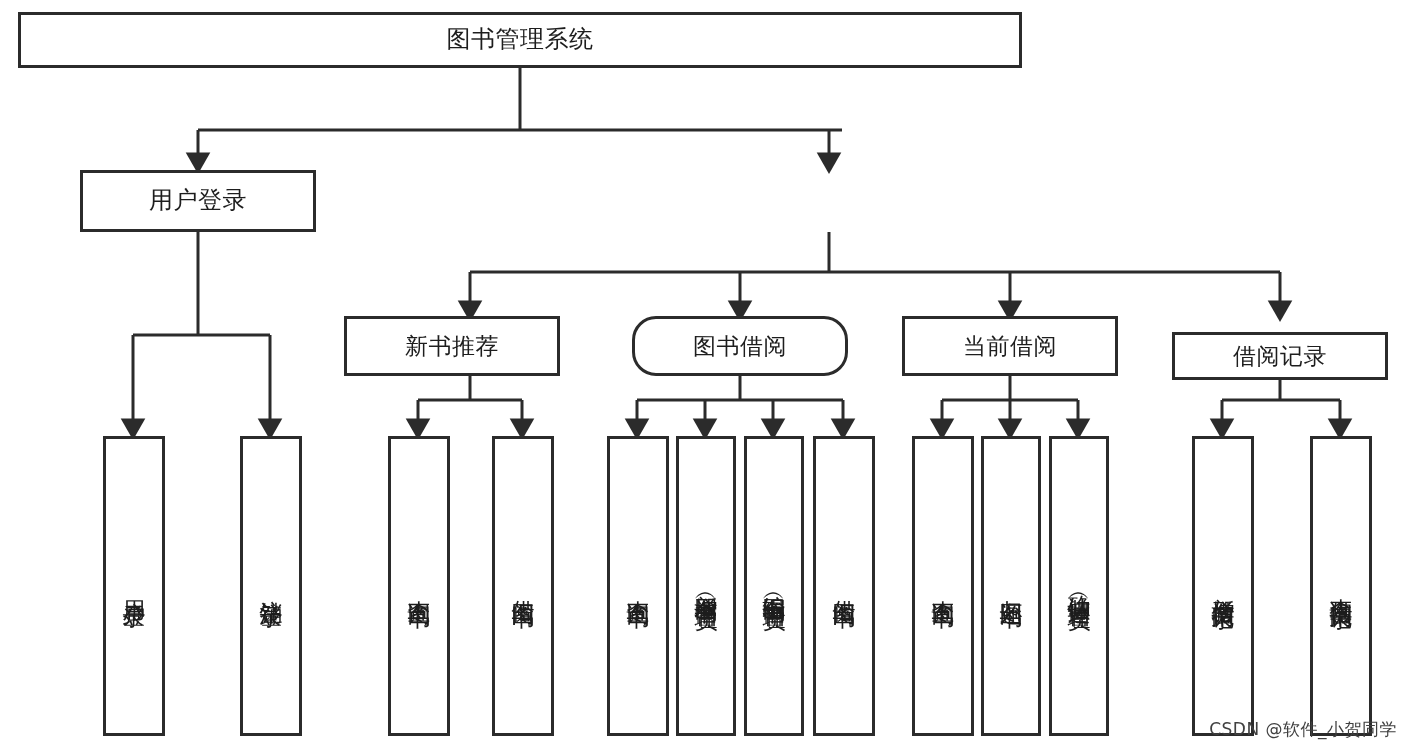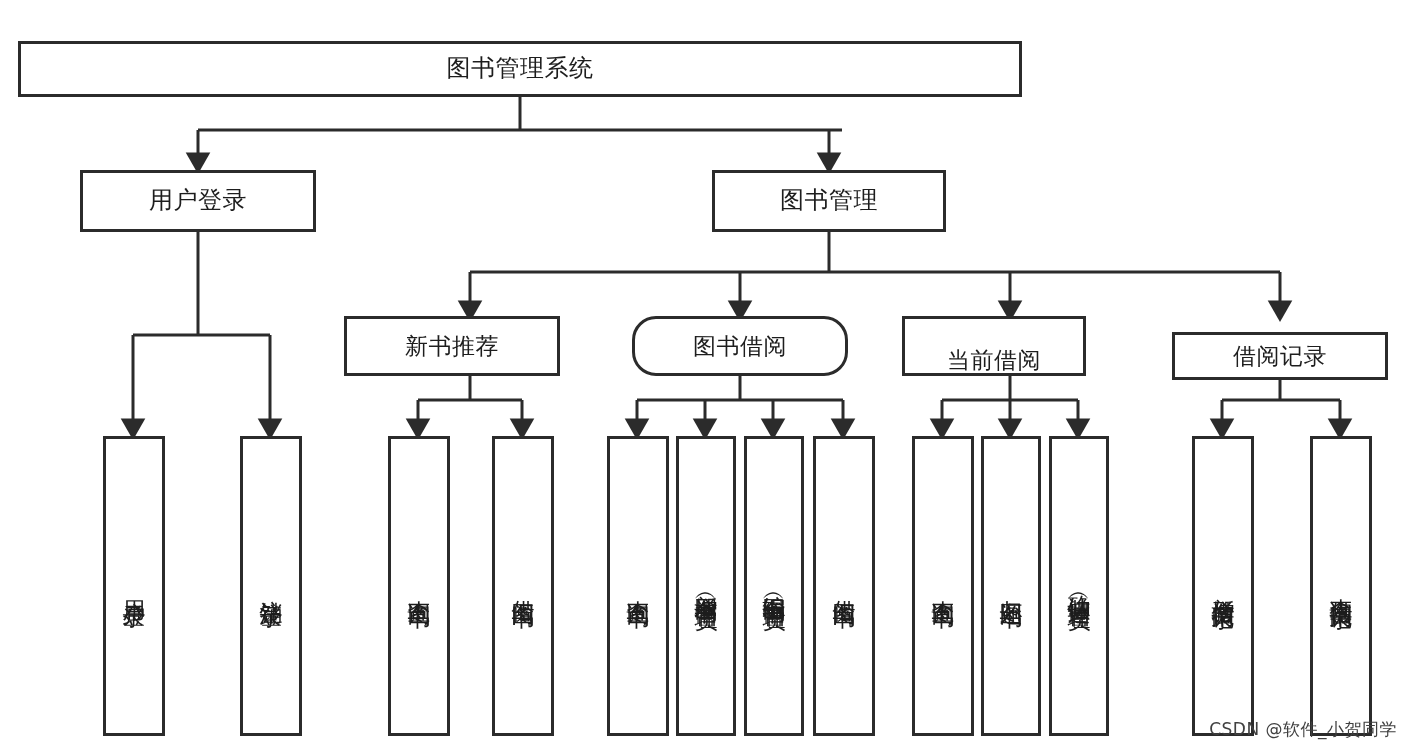--- a/index.html
+++ b/index.html
@@ -116,38 +116,35 @@
       <path d="M1010,400 L1010,428" marker-end="url(#arrow)"></path>
       <path d="M1078,400 L1078,428" marker-end="url(#arrow)"></path>
 
       <path d="M1280,376 L1280,400"></path>
       <path d="M1222,400 L1340,400"></path>
       <path d="M1222,400 L1222,428" marker-end="url(#arrow)"></path>
       <path d="M1340,400 L1340,428" marker-end="url(#arrow)"></path>
     </g>
   </svg>
 
-  <div class="node root" style="left:18px; top:12px; width:1004px; height:56px;margin-top:29px;">
+  <div class="node root" style="left:18px; top:12px; width:1004px; height:56px;">
     <span class="label">图书管理系统</span>
   </div>
 
   <div class="node lvl2" style="left:80px; top:170px; width:236px; height:62px;">
     <span class="label">用户登录</span>
-  </div>
-  <div class="node lvl2" style="left:712px; top:170px; width:234px; height:62px;">
-    <span class="label">图书管理</span>
   </div>
 
   <div class="node lvl3" style="left:344px; top:316px; width:216px; height:60px;">
     <span class="label">新书推荐</span>
   </div>
   <div class="node lvl3" style="left:632px; top:316px; width:216px; height:60px;border-radius:24px;">
     <span class="label">图书借阅</span>
   </div>
-  <div class="node lvl3" style="left:902px; top:316px; width:184px; height:60px;align-items:flex-end;">
+  <div class="node lvl3" style="left:902px; top:316px; width:216px; height:60px;">
     <span class="label">当前借阅</span>
   </div>
   <div class="node lvl3" style="left:1172px; top:332px; width:216px; height:48px;">
     <span class="label">借阅记录</span>
   </div>
 
   <div class="node vertical" style="left:103px; top:436px; width:62px; height:300px;">
     <span class="label">用户登录</span>
   </div>
   <div class="node vertical" style="left:240px; top:436px; width:62px; height:300px;">

